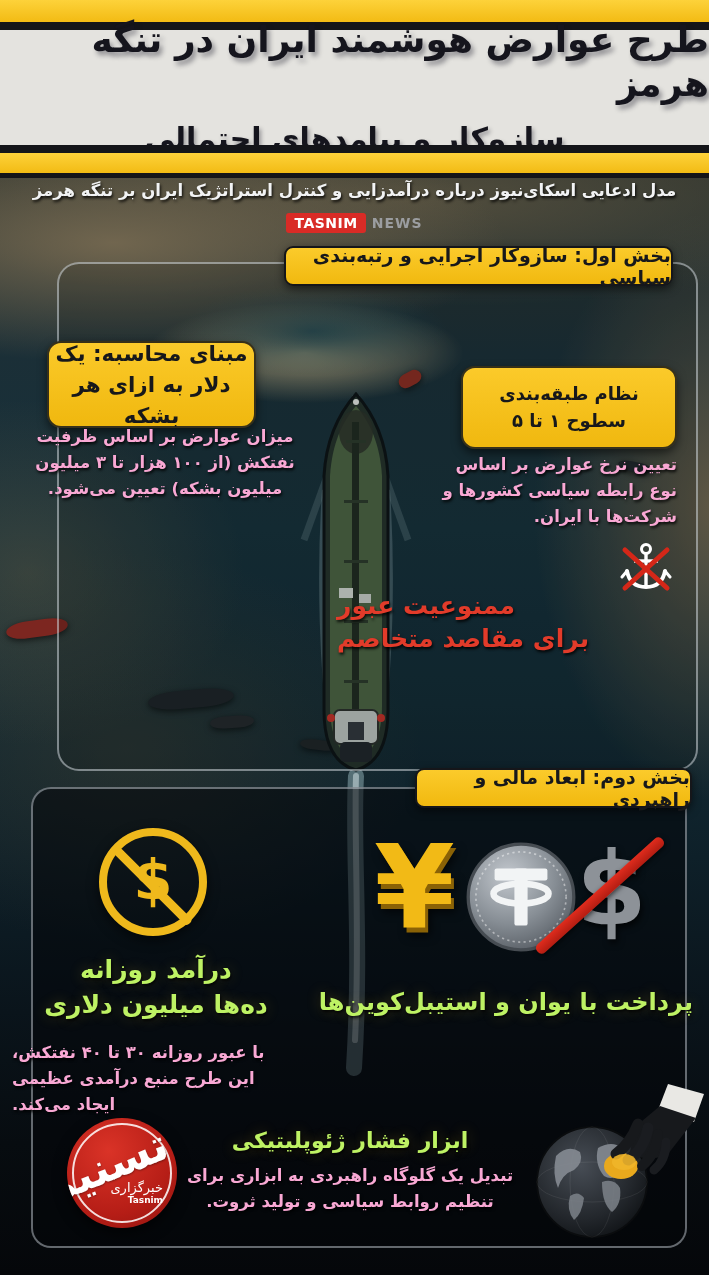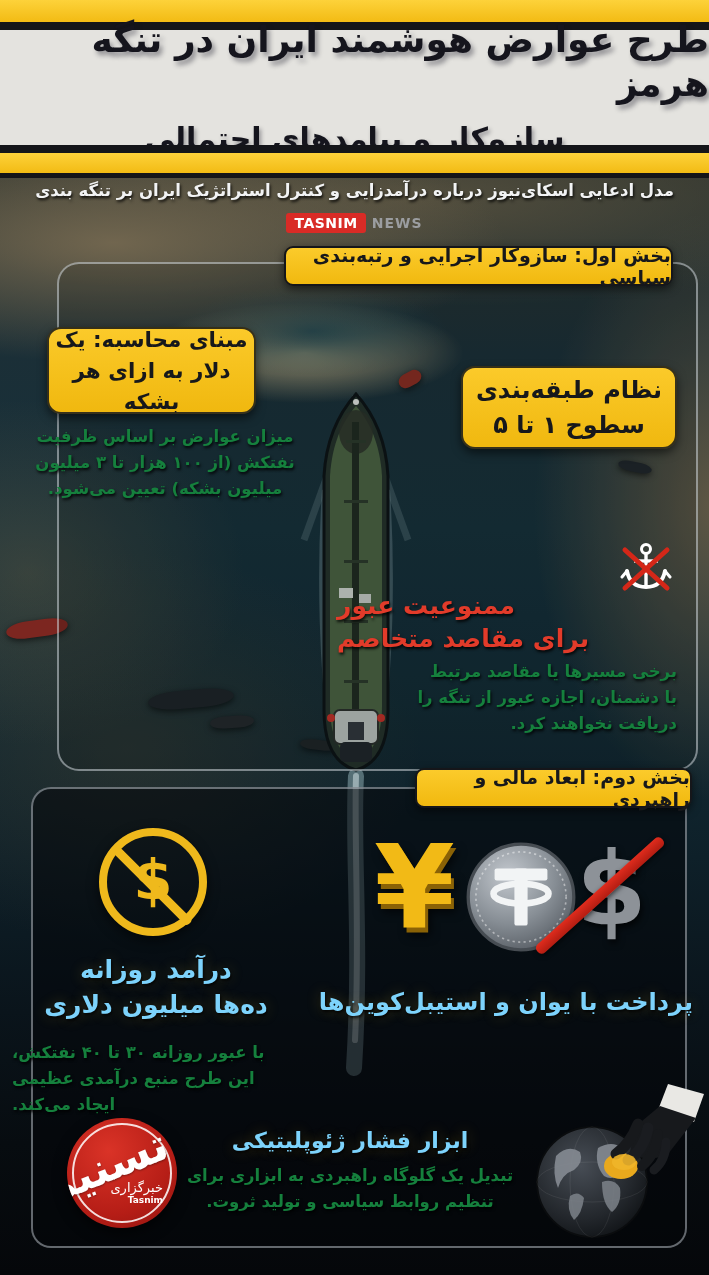--- a/index.html
+++ b/index.html
@@ -44,33 +44,33 @@
     border-radius:20px;background:rgba(3,6,9,.55);}
   .badge{background:linear-gradient(180deg,#fbcb2b,#f1b90f);border:2px solid #15161a;border-radius:9px;
     display:flex;align-items:center;justify-content:center;direction:rtl;color:#17181b;
     font-weight:800;box-shadow:0 3px 8px rgba(0,0,0,.55);}
   .s1-badge{left:284px;top:246px;width:389px;height:40px;font-size:19px;}
   .s2-badge{left:415px;top:768px;width:277px;height:40px;font-size:19px;}
 
   .ycard{background:linear-gradient(180deg,#fbca2a,#f0b80f);border-radius:14px;border:2px solid rgba(20,22,26,.85);
     display:flex;align-items:center;justify-content:center;text-align:center;direction:rtl;color:#17181b;
     font-weight:900;white-space:pre-line;box-shadow:0 4px 10px rgba(0,0,0,.55);line-height:1.45;}
-  .calc-card{left:47px;top:327px;width:209px;height:87px;font-size:21.5px;}
-  .tier-card{left:461px;top:366px;width:216px;height:83px;font-size:24px;}
-
-  .body-txt{direction:rtl;color:#15803d;font-weight:700;font-size:16.5px;line-height:1.58;
+  .calc-card{left:47px;top:341px;width:209px;height:87px;font-size:21.5px;}
+  .tier-card{left:461px;top:366px;width:216px;height:83px;font-size:18px;}
+
+  .body-txt{direction:rtl;color:#f9a8d4;font-weight:700;font-size:16.5px;line-height:1.58;
     white-space:pre-line;text-shadow:1px 2px 3px rgba(0,0,0,.9);}
   .calc-body{left:10px;top:424px;width:310px;text-align:center;}
   .tier-body{right:32px;top:452px;width:290px;text-align:right;}
   .ban-title{right:32px;top:589px;width:340px;text-align:left;direction:rtl;color:#e23b2a;
     font-size:25px;font-weight:900;line-height:1.33;white-space:pre-line;text-shadow:1px 2px 3px rgba(0,0,0,.85);}
   .ban-body{right:32px;top:659px;width:340px;text-align:right;}
 
   
-  .gold-title{direction:rtl;color:#7dd3fc;font-weight:900;white-space:pre-line;
+  .gold-title{direction:rtl;color:#bef264;font-weight:900;white-space:pre-line;
     text-shadow:1px 2px 3px rgba(0,0,0,.8), 0 0 14px rgba(244,195,49,.25);}
   .income-title{left:10px;top:952px;width:292px;text-align:center;font-size:25px;line-height:1.4;}
   .income-body{left:12px;top:1040px;width:288px;text-align:left;}
   .payment-title{right:16px;top:960px;width:420px;text-align:right;font-size:24px;margin-top:28px;}
   .payment-body{right:16px;top:1006px;width:390px;text-align:right;}
   .geo-title{left:185px;top:1128px;width:330px;text-align:center;font-size:22px;}
   .geo-body{left:168px;top:1163px;width:364px;text-align:center;}
 
   .dollar-ban{left:99px;top:828px;width:108px;height:108px;border-radius:50%;border:8px solid #efb91c;
     display:flex;align-items:center;justify-content:center;box-shadow:0 4px 12px rgba(0,0,0,.6);}
@@ -146,52 +146,52 @@
   <div class="abs bar-yellow" style="top:0;height:23px;"></div>
   <div class="abs bar-black" style="top:22px;height:9px;"></div>
   <div class="abs header-panel">
     <div class="title-l1">طرح عوارض هوشمند ایران در تنگه هرمز</div>
     <div class="title-l2">سازوکار و پیامدهای احتمالی</div>
   </div>
   <div class="abs bar-black" style="top:145px;height:9px;"></div>
   <div class="abs bar-yellow" style="top:153px;height:21px;"></div>
   <div class="abs bar-black" style="top:173px;height:5px;"></div>
 
-  <div class="abs subtitle">مدل ادعایی اسکای‌نیوز درباره درآمدزایی و کنترل استراتژیک ایران بر تنگه بندی</div>
+  <div class="abs subtitle">مدل ادعایی اسکای‌نیوز درباره درآمدزایی و کنترل استراتژیک ایران بر تنگه هرمز</div>
   <div class="abs brand">
     <span class="brand-red">TASNIM</span>
     <span class="brand-news">NEWS</span>
   </div>
 
   <div class="abs s1-frame"></div>
   <div class="abs badge s1-badge">بخش اول: سازوکار اجرایی و رتبه‌بندی سیاسی</div>
 
   <div class="abs ycard calc-card">مبنای محاسبه: یک
 دلار به ازای هر بشکه</div>
   <div class="abs body-txt calc-body">میزان عوارض بر اساس ظرفیت
 نفتکش (از ۱۰۰ هزار تا ۳ میلیون
 میلیون بشکه) تعیین می‌شود.</div>
 
   <div class="abs ycard tier-card">نظام طبقه‌بندی
 سطوح ۱ تا ۵</div>
+  <div class="abs body-txt tier-body">تعیین نرخ عوارض بر اساس
+نوع رابطه سیاسی کشورها و
+شرکت‌ها با ایران.</div>
 
   <svg class="abs anchor-wrap" viewBox="0 0 52 54">
     <circle cx="26" cy="9" r="4.5" fill="none" stroke="#ffffff" stroke-width="3"></circle>
     <line x1="26" y1="13.5" x2="26" y2="46" stroke="#ffffff" stroke-width="3.4"></line>
     <line x1="14" y1="21" x2="38" y2="21" stroke="#ffffff" stroke-width="3.4"></line>
     <path d="M7 31 Q10 47 26 47 Q42 47 45 31" fill="none" stroke="#ffffff" stroke-width="4" stroke-linecap="round"></path>
     <path d="M7 31 L2 37 M45 31 L50 37" stroke="#ffffff" stroke-width="3" stroke-linecap="round"></path>
     <line x1="5" y1="10" x2="47" y2="48" stroke="#d42718" stroke-width="5" stroke-linecap="round"></line>
     <line x1="47" y1="10" x2="5" y2="48" stroke="#d42718" stroke-width="5" stroke-linecap="round"></line>
   </svg>
   <div class="abs ban-title">ممنوعیت عبور
 برای مقاصد متخاصم</div>
-  <div class="abs body-txt ban-body">برخی مسیرها یا مقاصد مرتبط
-با دشمنان، اجازه عبور از تنگه را
-دریافت نخواهند کرد.</div>
 
   <div class="abs s2-frame"></div>
   <div class="abs badge s2-badge">بخش دوم: ابعاد مالی و راهبردی</div>
 
   <div class="abs dollar-ban">
     <span class="dollar">$</span>
     <span class="slash"></span>
   </div>
   <div class="abs gold-title income-title">درآمد روزانه
 ده‌ها میلیون دلاری</div>

